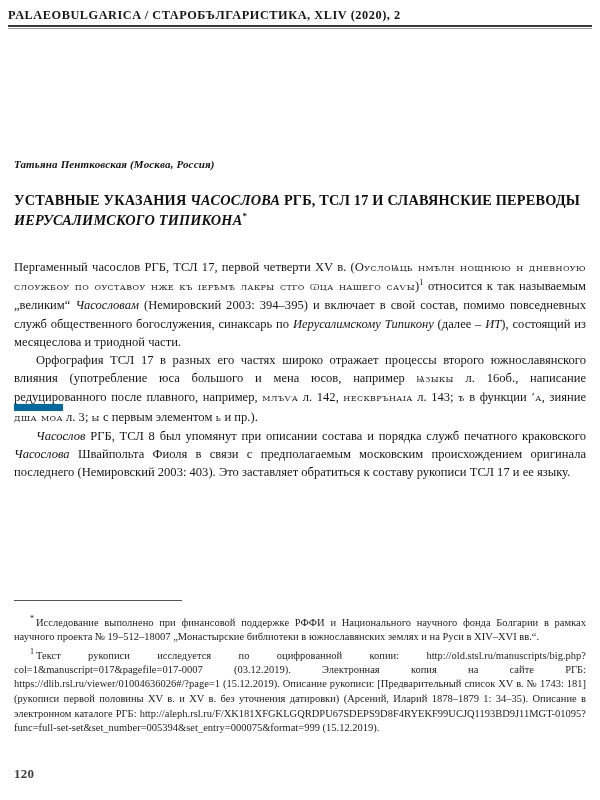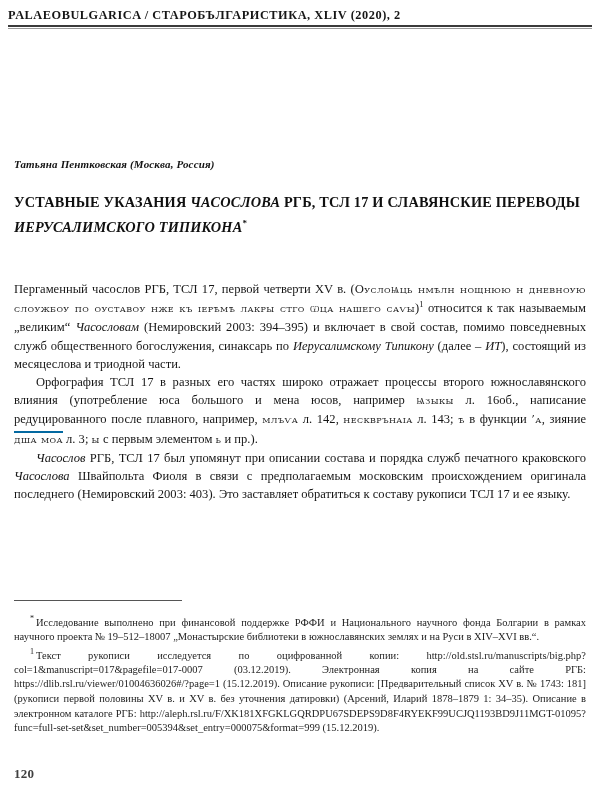--- a/index.html
+++ b/index.html
@@ -65,32 +65,32 @@
   }
 
   
   .title {
     position: absolute;
     left: 14px;
     top: 192px;
     width: 572px;
     font-size: 14.3px;
     font-weight: bold;
-    line-height: 21px;
+    line-height: 16px;
     letter-spacing: 0.2px;
     color: #101010;
   }
   .title i { font-style: italic; }
   .title .fn { font-style: normal; vertical-align: super; font-size: 9px; }
 
   
   .body {
     position: absolute;
     left: 14px;
-    top: 280px;
+    top: 258px;
     width: 572px;
   }
   p.para {
     margin: 0;
     font-size: 12.55px;
     line-height: 18.2px;
     text-align: justify;
     text-justify: inter-word;
     letter-spacing: 0.01px;
     color: #161616;
@@ -100,21 +100,21 @@
 
   
   .csl {
     font-family: "DejaVu Serif", "Liberation Serif", serif;
     font-size: 11.3px;
     font-variant: small-caps;
     letter-spacing: 0.4px;
     color: #1a1a1a;
   }
   .ti {
-    border-top: 2px solid #0369a1;
+    border-top: 7px solid #0369a1;
     padding-top: 0px;
   }
   sup.fnref {
     font-size: 8.5px;
     vertical-align: super;
     line-height: 0;
   }
 
   
   .fnrule {
@@ -173,21 +173,21 @@
   <div class="title">
     <span>УСТАВНЫЕ УКАЗАНИЯ </span><i>ЧАСОСЛОВА</i><span> РГБ, ТСЛ 17 И СЛАВЯНСКИЕ ПЕРЕВОДЫ </span><i>ИЕРУСАЛИМСКОГО ТИПИКОНА</i><span class="fn">*</span>
   </div>
 
   <div class="body">
 
     <p class="para"><span>Пергаменный часослов РГБ, ТСЛ 17, первой четверти XV в. (</span><span class="csl">Оуслоѩць нмѣлн нощнюю н дневноую слоужбоу по оуставоу нже къ іерѣмѣ лакры стго ѡца нашего саѵы</span><span>)</span><sup class="fnref">1</sup><span> относится к так называемым „великим“ </span><i>Часословам</i><span> (Немировский 2003: 394–395) и включает в свой состав, помимо повседневных служб общественного богослужения, синаксарь по </span><i>Иерусалимскому Типикону</i><span> (далее – </span><i>ИТ</i><span>), состоящий из месяцеслова и триодной части.</span></p>
 
     <p class="para indent"><span>Орфография ТСЛ 17 в разных его частях широко отражает процессы второго южнославянского влияния (употребление юса большого и мена юсов, например </span><span class="csl">ѩзыкы</span><span> л. 16об., написание редуцированного после плавного, например, </span><span class="csl">млъѵа</span><span> л. 142, </span><span class="csl">нескврънаıа</span><span> л. 143; </span><span class="csl">ѣ</span><span> в функции </span><span class="csl">’а</span><span>, зияние </span><span class="csl ti">дша моа</span><span> л. 3; </span><span class="csl">ы</span><span> с первым элементом </span><span class="csl">ь</span><span> и пр.).</span></p>
 
-    <p class="para indent"><span></span><i>Часослов</i><span> РГБ, ТСЛ 17 был упомянут при описании состава и порядка служб печатного краковского </span><i>Часослова</i><span> Швайпольта Фиоля в связи с предполагаемым московским происхождением оригинала последнего (Немировский 2003: 403). Это заставляет обратиться к составу рукописи ТСЛ 17 и ее языку.</span></p>
+    <p class="para indent"><span></span><i>Часослов</i><span> РГБ, ТСЛ 8 был упомянут при описании состава и порядка служб печатного краковского </span><i>Часослова</i><span> Швайпольта Фиоля в связи с предполагаемым московским происхождением оригинала последнего (Немировский 2003: 403). Это заставляет обратиться к составу рукописи ТСЛ 17 и ее языку.</span></p>
 
 
   </div>
 
   <div class="fnrule"></div>
 
   <div class="footnotes">
     <p class="fnote"><span class="marker">*</span><span>Исследование выполнено при финансовой поддержке РФФИ и Национального научного фонда Болгарии в рамках научного проекта № 19–512–18007 „Монастырские библиотеки в южнославянских землях и на Руси в XIV–XVI вв.“.</span></p>
     <p class="fnote"><span class="marker">1</span><span>Текст рукописи исследуется по оцифрованной копии: http://old.stsl.ru/manuscripts/big.php?col=1&amp;manuscript=017&amp;pagefile=017-0007 (03.12.2019). Электронная копия на сайте РГБ: https://dlib.rsl.ru/viewer/01004636026#/?page=1 (15.12.2019). Описание рукописи: [Предварительный список XV в. № 1743: 181] (рукописи первой половины XV в. и XV в. без уточнения датировки) (Арсений, Иларий 1878–1879 1: 34–35). Описание в электронном каталоге РГБ: http://aleph.rsl.ru/F/XK181XFGKLGQRDPU67SDEPS9D8F4RYEKF99UCJQ1193BD9J11MGT-01095?func=full-set-set&amp;set_number=005394&amp;set_entry=000075&amp;format=999 (15.12.2019).</span></p>
   </div>

